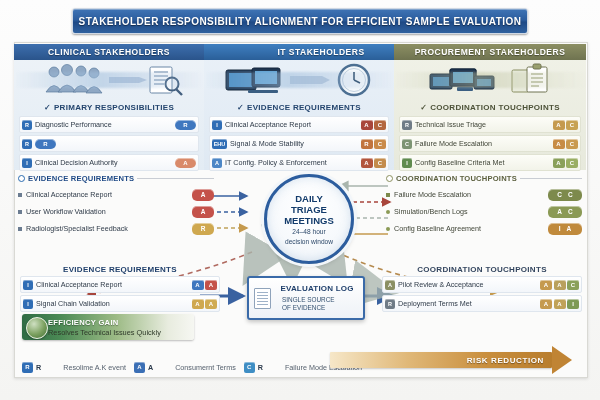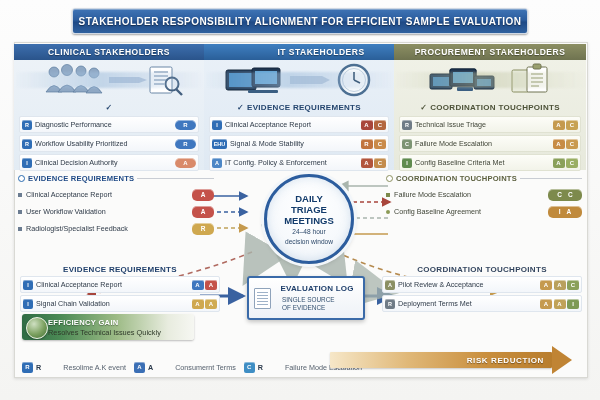--- a/index.html
+++ b/index.html
@@ -274,32 +274,32 @@
               <line x1="140" y1="16" x2="154" y2="16"></line>
             <line x1="140" y1="20" x2="154" y2="20"></line>
               <line x1="140" y1="24" x2="150" y2="24"></line>
           </g>
           <circle cx="158" cy="24" r="6.5" fill="none" stroke="#44607f" stroke-width="2"></circle>
           <line x1="162" y1="29" x2="168" y2="35" stroke="#44607f" stroke-width="2.4"></line>
         </svg>
       </div>
       <div class="sec-title">
         <span class="check">✓</span>
+        <span>PRIMARY RESPONSIBILITIES</span>
       </div>
       <div class="rows">
         <div class="row">
           <span class="chip" style="background: rgb(47, 109, 181);">R</span>
           <span class="row-label">Diagnostic Performance</span>
           <span class="tags">
             <span class="tag pill" style="background: rgb(63, 119, 191);">R</span>
           </span>
         </div>
         <div class="row">
           <span class="chip" style="background: rgb(47, 109, 181);">R</span>
-          <span class="row-label">Workflow Usability Prioritized</span>
           <span class="tags">
             <span class="tag pill" style="background: rgb(63, 119, 191);">R</span>
           </span>
         </div>
         <div class="row">
           <span class="chip" style="background: rgb(47, 109, 181);">I</span>
           <span class="row-label">Clinical Decision Authority</span>
           <span class="tags">
             <span class="tag pill" style="background: rgb(217, 138, 106);">A</span>
           </span>
@@ -455,20 +455,28 @@
       <div class="mrow">
         <span class="bullet" style="background:#7d8a4c;"></span>
         <span class="mlabel">Failure Mode Escalation</span>
         <span class="mtag dual" style="background: rgb(125, 138, 76);">
           <span>C</span>
           <span>C</span>
         </span>
       </div>
       <div class="mrow">
         <span class="bullet" style="border-radius:50%;background:#8b9a55;"></span>
+        <span class="mlabel">Simulation/Bench Logs</span>
+        <span class="mtag dual" style="background: rgb(139, 154, 85);">
+          <span>A</span>
+          <span>C</span>
+        </span>
+      </div>
+      <div class="mrow">
+        <span class="bullet" style="border-radius:50%;background:#8b9a55;"></span>
         <span class="mlabel">Config Baseline Agreement</span>
         <span class="mtag dual" style="background:#c08a3c;">
           <span>I</span>
           <span>A</span>
         </span>
       </div>
     </div>
   </div>
 
   <div class="low">

